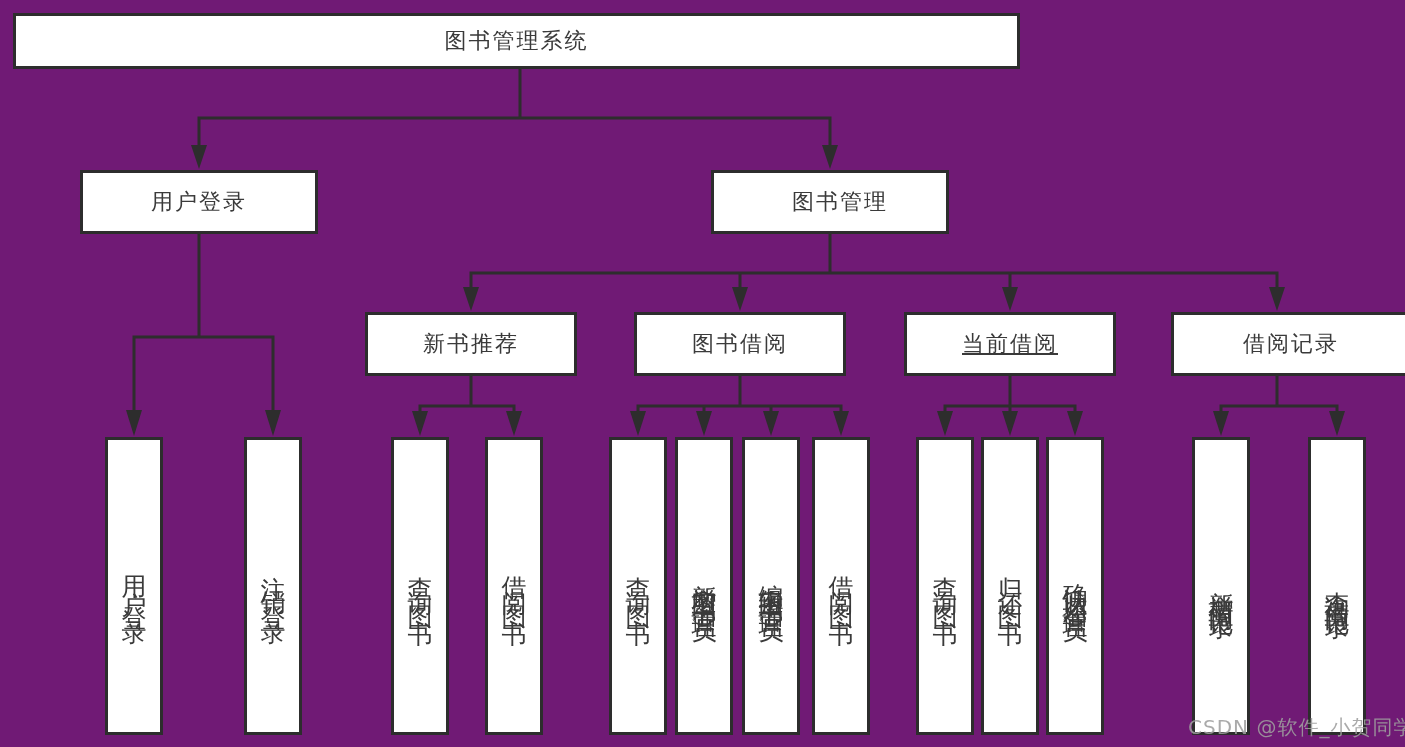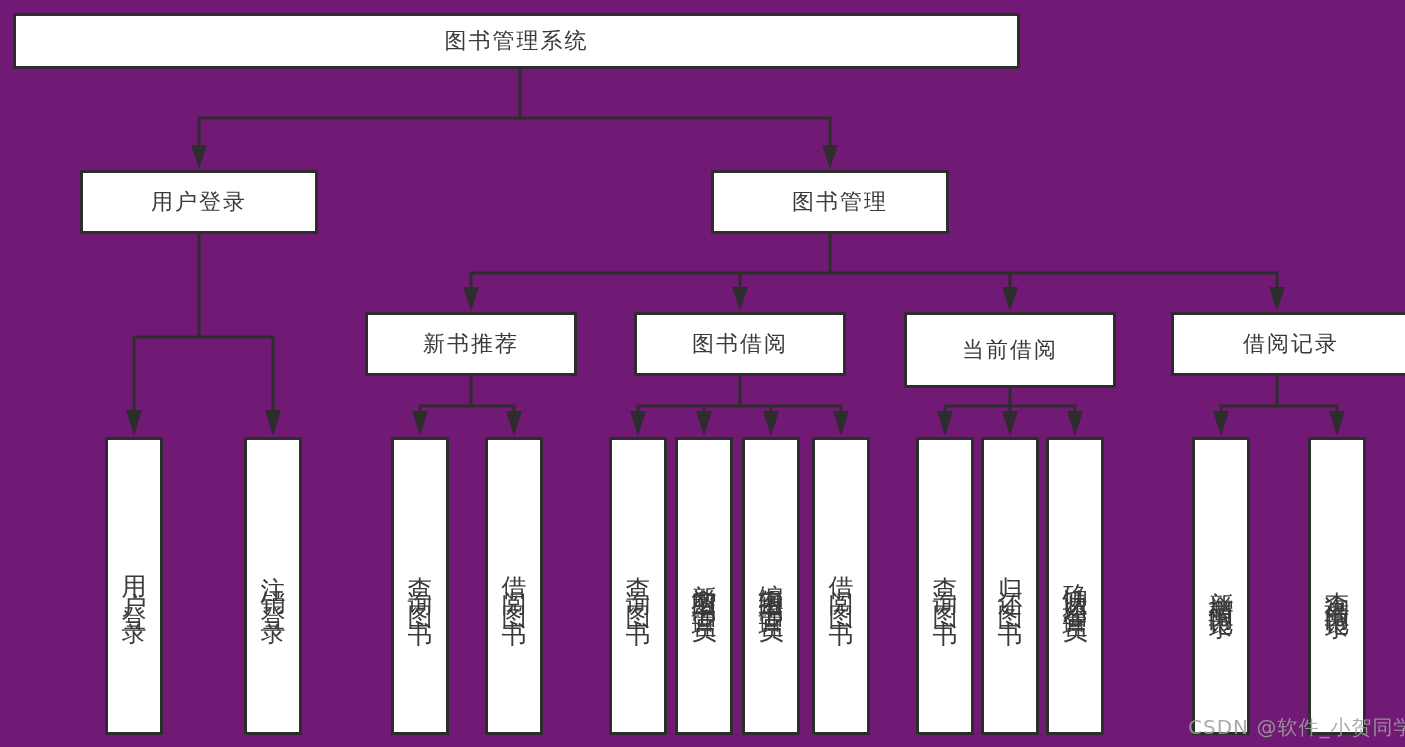--- a/index.html
+++ b/index.html
@@ -21,21 +21,21 @@
     justify-content:center;
     color:#3a3a3a;
     z-index:2;
   }
   .hbox{font-size:22px;letter-spacing:2px;font-weight:500;}
   .root{left:13px;top:13px;width:1007px;height:56px;}
   .lvl2a{left:80px;top:170px;width:238px;height:64px;}
   .lvl2b{left:711px;top:170px;width:238px;height:64px;padding-left:20px;}
   .lvl3a{left:365px;top:312px;width:212px;height:64px;}
   .lvl3b{left:634px;top:312px;width:212px;height:64px;}
-  .lvl3c{left:904px;top:312px;width:212px;height:76px;}
+  .lvl3c{left:904px;top:312px;width:212px;height:64px;text-decoration:underline;}
   .lvl3d{left:1171px;top:312px;width:240px;height:64px;}
   .leaf{width:58px;top:437px;height:298px;}
   .leaf span{
     writing-mode:vertical-rl;
     text-orientation:mixed;
     font-size:25px;
     line-height:1;
     white-space:nowrap;
   }
   .spread span{letter-spacing:15px;}

